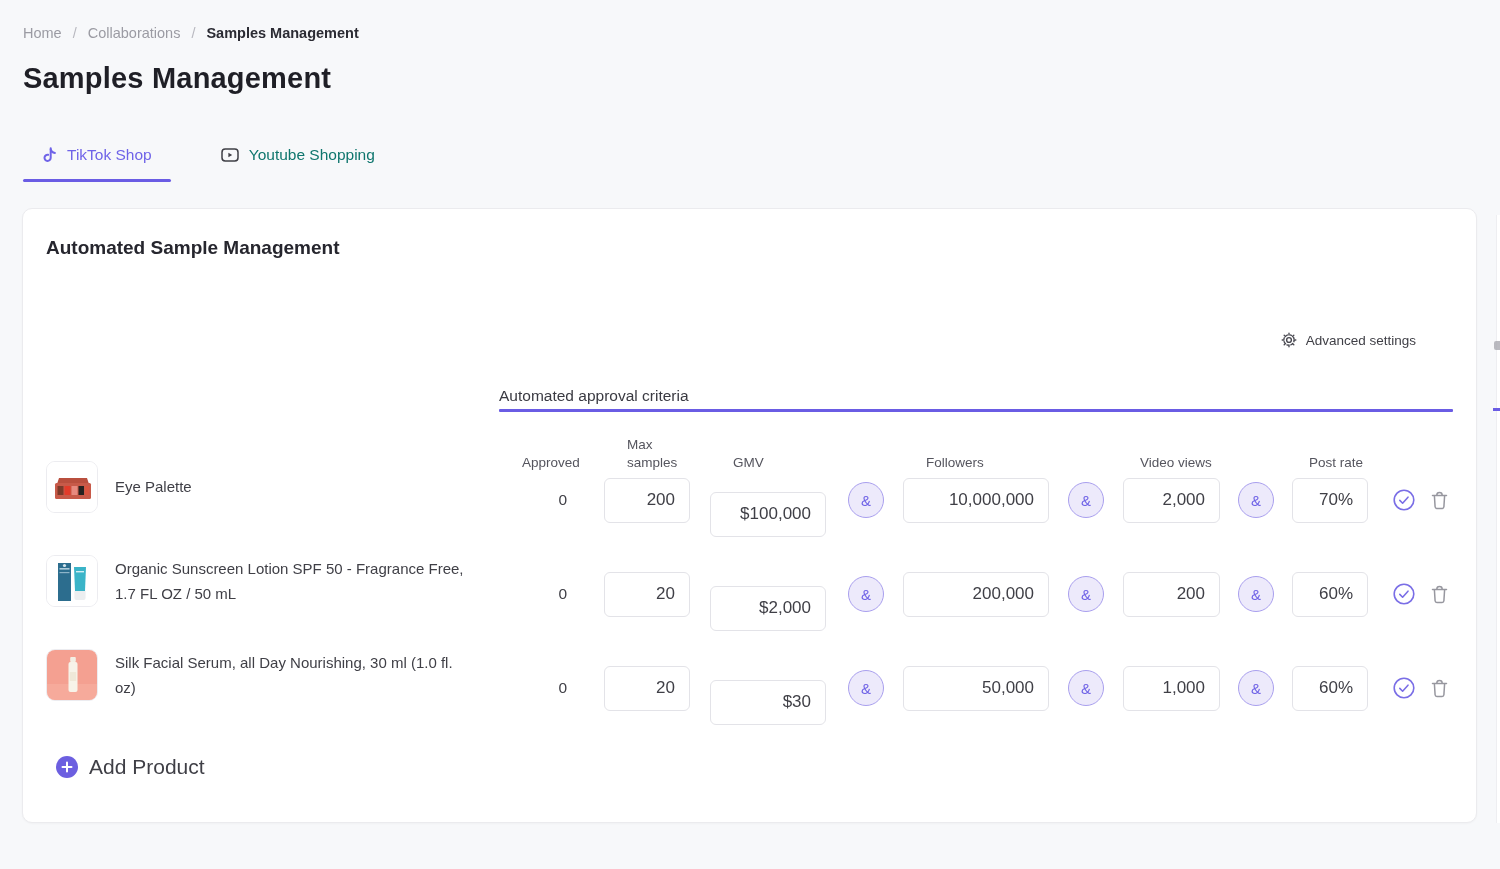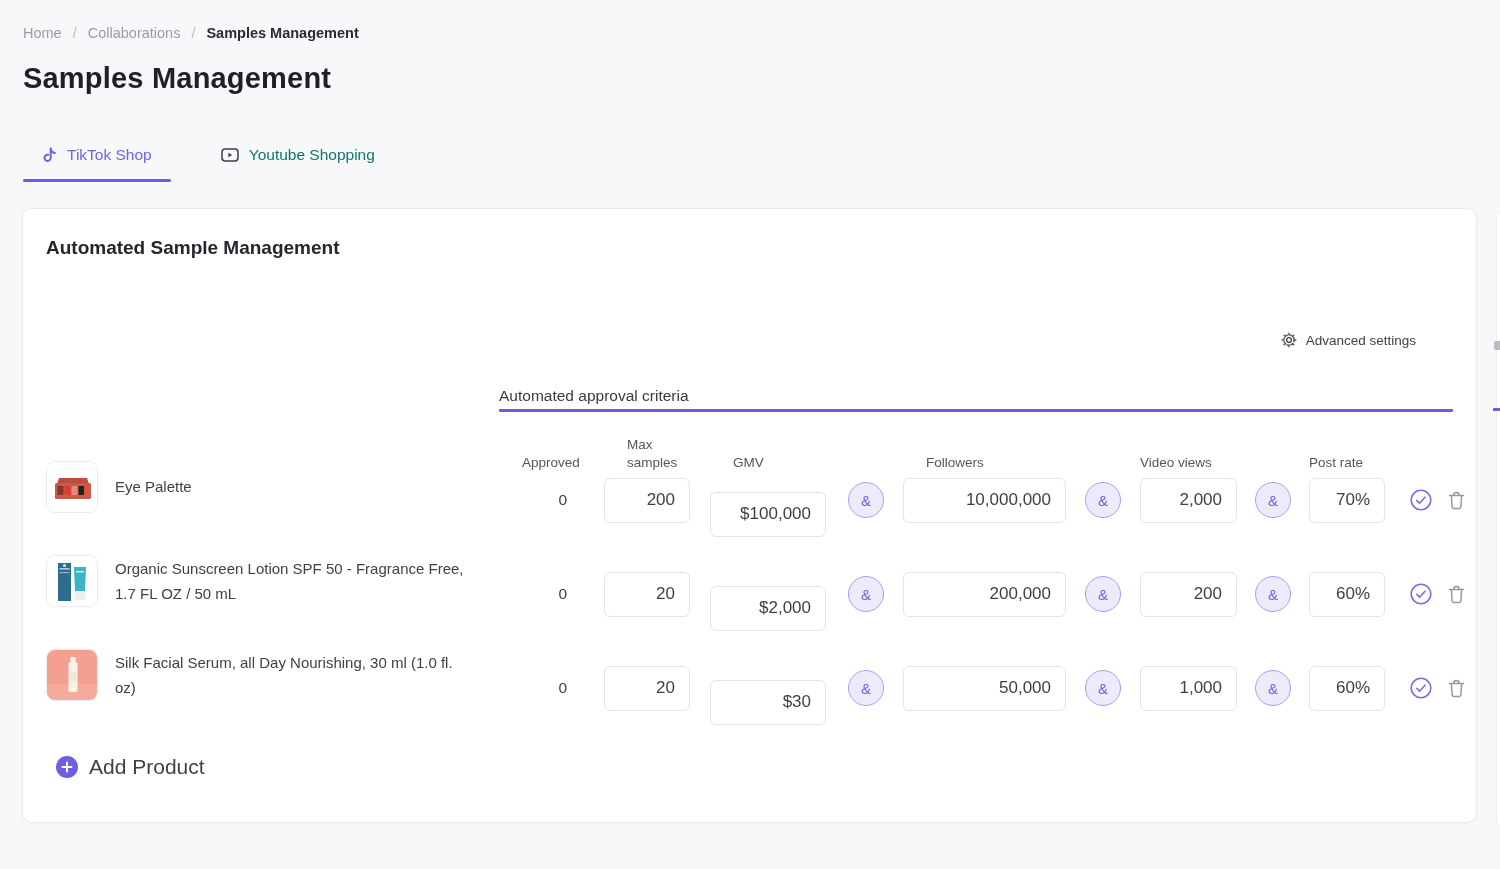--- a/index.html
+++ b/index.html
@@ -49,21 +49,21 @@
   .product-img { width:52px; height:52px; border-radius:9px; border:1px solid #ececf0; overflow:hidden; flex:0 0 auto; background:#fff; }
   .product-name { font-size:15px; line-height:25.5px; color:#3f3f46; max-width:352px; }
   .approved-val { width:70px; text-align:right; font-size:15.5px; color:#3f3f46; padding-right:2px; }
   .cinput {
     height:45px; border:1px solid #e3e3e8; border-radius:6px; background:#fff;
     font-family:"Liberation Sans", sans-serif; font-size:17px; color:#3f3f46;
     text-align:right; padding:16px 14px; outline:none;
   }
   .in-max { width:86px; margin-left:35px; }
   .in-gmv { width:116px; margin-left:20px;margin-top:28px; }
-  .in-followers { width:163px; }
+  .in-followers { width:146px; }
   .in-video { width:97px; }
   .in-post { width:76px; }
   .amp {
     width:36px; height:36px; border-radius:50%; background:#edeafb; border:1.5px solid #a99fee;
     color:#6f63e6; font-size:15px; display:flex; align-items:center; justify-content:center; flex:0 0 auto;
   }
   .amp-1 { margin-left:22px; margin-right:19px; }
   .amp-2 { margin-left:19px; margin-right:19px; }
   .amp-3 { margin-left:18px; margin-right:18px; }
   .row-check { margin-left:25px; cursor:pointer; display:flex; }

